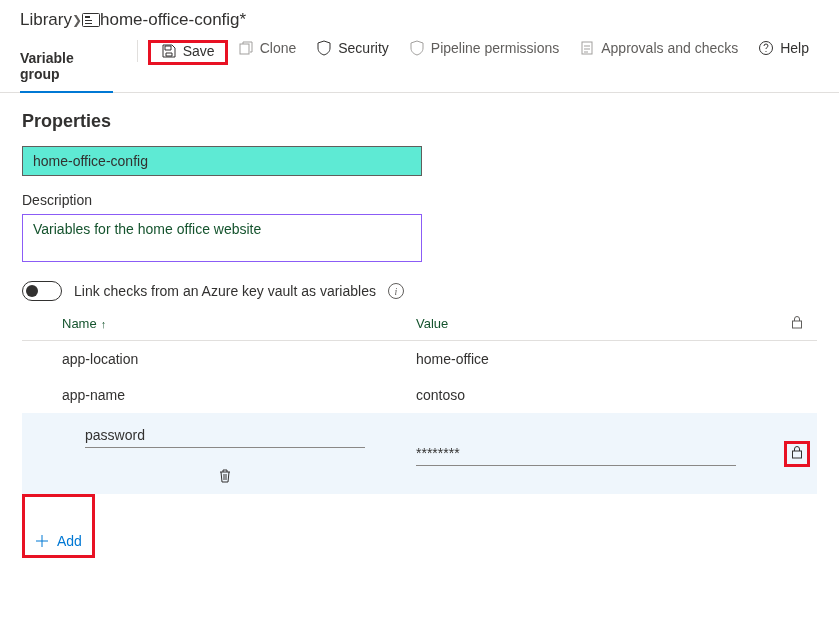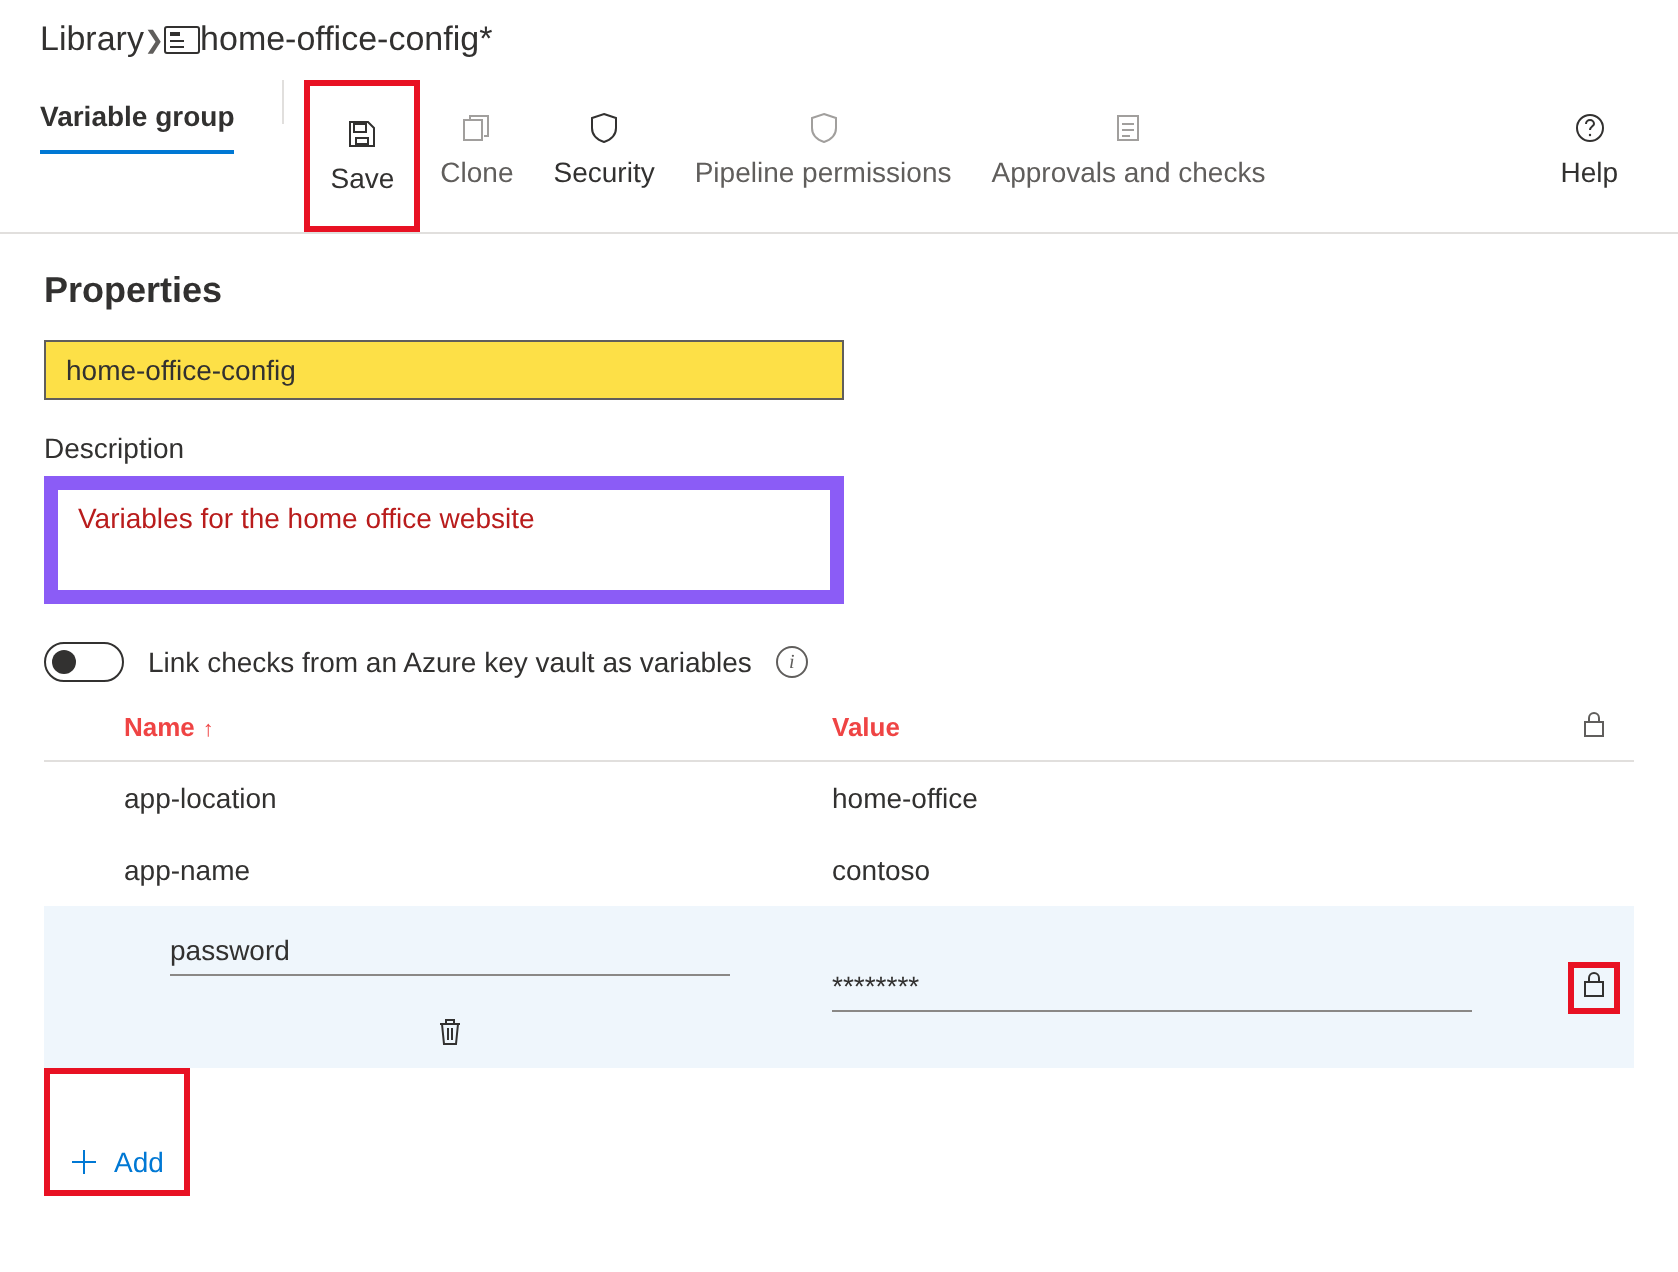--- a/index.html
+++ b/index.html
@@ -48,28 +48,27 @@
   .sep {
     width: 1px;
     height: 22px;
     background: #e1dfdd;
     margin: 0 10px 0 0;
   }
   .tbtn {
     display: inline-flex;
     align-items: center;
     gap: 6px;
-    padding: 16px 10px;
+    padding: 0 10px;
     color: #605e5c;
     font-size: 14px;
     cursor: pointer;
     border: none;
     background: none;
     white-space: nowrap;
-    flex-direction: column;
   }
   .tbtn.dark { color: #323130; }
   .tbtn svg { flex-shrink: 0; }
   .highlight-red { border: 3px solid #e81123; }
   .spacer { flex: 1; }
   .content { padding: 18px 22px; }
   h2.section {
     font-size: 18px;
     font-weight: 600;
     color: #323130;
@@ -81,30 +80,30 @@
     color: #323130;
     margin-bottom: 6px;
   }
   .text-input {
     width: 400px;
     border: 1px solid #605e5c;
     padding: 6px 10px;
     font-size: 14px;
     font-family: inherit;
     color: #323130;
-    background: #fde047;
+    background: #5eead4;
   }
   .textarea {
     width: 400px;
-    height: 64px;
-    border: 7px solid #8b5cf6;
+    height: 48px;
+    border: 1px solid #8b5cf6;
     padding: 6px 10px;
     font-size: 14px;
     font-family: inherit;
-    color: #b91c1c;
+    color: #14532d;
     resize: none;
     background: #fff;
   }
   .field-group { margin-bottom: 16px; }
   .toggle-row {
     display: flex;
     align-items: center;
     gap: 12px;
     margin-top: 10px;
   }
@@ -132,23 +131,23 @@
     align-items: center;
     justify-content: center;
     font-size: 10px;
     color: #605e5c;
     font-style: italic;
     font-family: Georgia, serif;
   }
   .var-table { width: 100%; border-collapse: collapse; margin-top: 6px; }
   .var-table th {
     text-align: left;
-    font-weight: 700;
+    font-weight: 400;
     font-size: 13px;
-    color: #ef4444;
+    color: #14532d;
     padding: 8px 4px;
     border-bottom: 1px solid #e1dfdd;
   }
   .var-table th.name-col { padding-left: 40px; width: 390px; }
   .var-table th.lock-col { width: 40px; text-align: center; }
   .var-table th.val-col {  }
   .sort-arrow { margin-left: 4px; font-size: 11px; }
   .var-table td {
     padding: 10px 4px;
     font-size: 14px;

